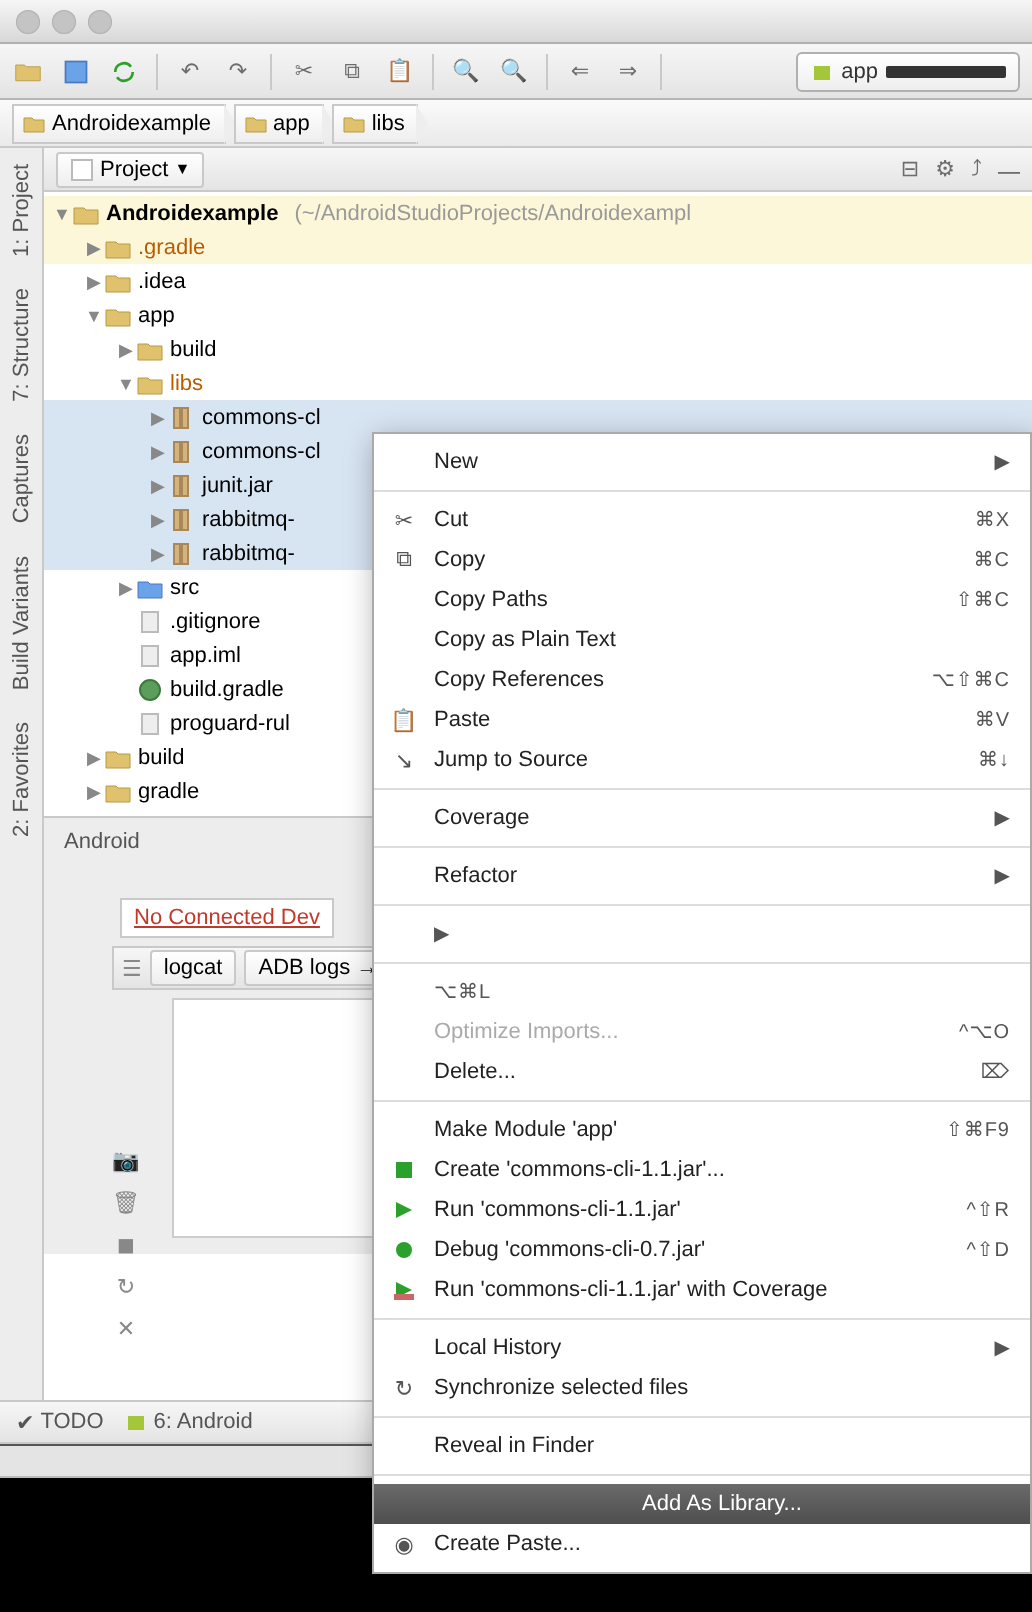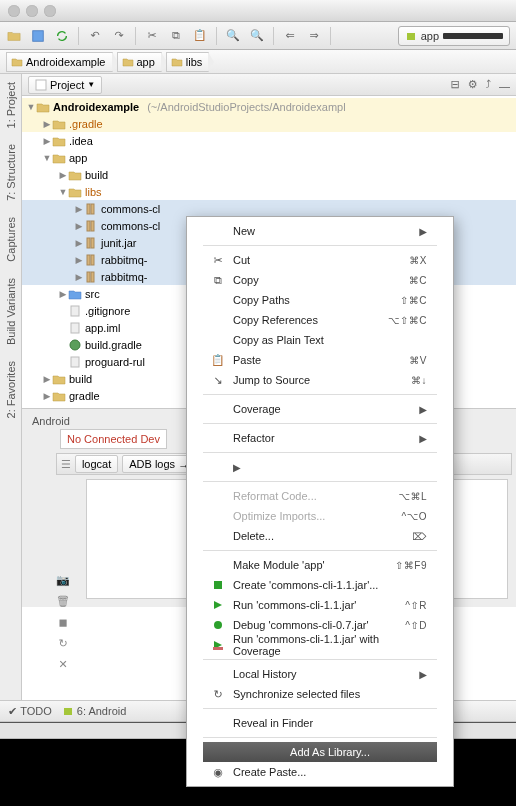--- a/index.html
+++ b/index.html
@@ -25,31 +25,31 @@
 .toolicons { margin-left:auto; display:flex; gap:8px; color:#6d6d6d; }
 .tree { font-size:11px; padding:2px 0; }
 .treerow { display:flex; align-items:center; height:17px; padding-left:4px; white-space:nowrap; }
 .treerow .arrow { width:10px; text-align:center; color:#888; font-size:9px; }
 .treerow .tic { width:14px; height:14px; margin-right:3px; display:inline-flex; align-items:center; justify-content:center; }
 .indent0{padding-left:4px}.indent1{padding-left:20px}.indent2{padding-left:36px}.indent3{padding-left:52px}
 .highlight { background:#fdf7d9; }
 .muted { color:#999; }
 .selzone { background:#d7e4f2; }
 .androidpanel { border-top:1px solid #c9c9c9; padding:4px; background:#ededed; }
-.notconn { color:#c0392b; background:#fff; border:1px solid #c9c9c9; padding:3px 6px; display:inline-block; margin:0 0 4px 34px; }
+.notconn { color:#c0392b; background:#fff; border:1px solid #c9c9c9; padding:3px 6px; display:inline-block; margin:20px 0 4px 34px;text-decoration:underline; }
 .logtabs { height:22px; background:linear-gradient(#f6f6f6,#e4e4e4); border:1px solid #c9c9c9; display:flex; align-items:center; gap:4px; padding:0 4px; margin-left:30px;}
 .logtab { padding:2px 6px; border:1px solid #c9c9c9; background:linear-gradient(#fff,#eee); border-radius:2px; }
 .logtools { position:absolute; left:26px; top:500px; width:30px; display:flex; flex-direction:column; gap:8px; align-items:center; color:#888; }
 .bottombar { position:absolute; left:0; right:0; bottom:84px; height:22px; background:linear-gradient(#f6f6f6,#e4e4e4); border-top:1px solid #c9c9c9; border-bottom:1px solid #c9c9c9; display:flex; align-items:center; gap:10px; padding:0 8px; }
 .bottab { display:flex; align-items:center; gap:3px; color:#555; }
 .terminal { position:absolute; left:0; right:0; bottom:0; height:84px; background:#000; border-top:1px solid #555; }
 .termhead { height:16px; background:#e4e4e4; border-bottom:1px solid #bbb; }
 
 
-.ctx { position:absolute; left:186px; top:216px; width:268px; background:#fff; border:1px solid #aaa; box-shadow:2px 4px 14px rgba(0,0,0,.35); padding:4px 16px; z-index:100; }
+.ctx { position:absolute; left:186px; top:216px; width:330px; background:#fff; border:1px solid #aaa; box-shadow:2px 4px 14px rgba(0,0,0,.35); padding:4px 0; z-index:100; }
 .ctxitem { display:flex; align-items:center; height:20px; padding:0 10px 0 6px; position:relative; }
 .ctxitem .cic { width:18px; display:inline-flex; align-items:center; justify-content:center; margin-right:6px; color:#555; }
 .ctxitem .lbl { flex:1; color:#222; }
 .ctxitem .sc { color:#555; font-size:10px; letter-spacing:0.5px; }
 .ctxitem .sub { color:#555; font-size:10px; }
 .ctxitem.disabled .lbl { color:#aaa; }
 .ctxsep { height:1px; background:#ddd; margin:4px 0; }
 .ctxitem.highlighted { background:linear-gradient(#6a6a6a,#4e4e4e); }
 .ctxitem.highlighted .lbl, .ctxitem.highlighted .sc { color:#fff;text-align:center; }
 
@@ -395,26 +395,26 @@
       <span class="lbl">Copy</span>
       <span class="sc">⌘C</span>
     </div>
     <div class="ctxitem">
       <span class="cic"></span>
       <span class="lbl">Copy Paths</span>
       <span class="sc">⇧⌘C</span>
     </div>
     <div class="ctxitem">
       <span class="cic"></span>
+      <span class="lbl">Copy as Plain Text</span>
+    </div>
+    <div class="ctxitem">
+      <span class="cic"></span>
       <span class="lbl">Copy References</span>
       <span class="sc">⌥⇧⌘C</span>
-    </div>
-    <div class="ctxitem">
-      <span class="cic"></span>
-      <span class="lbl">Copy as Plain Text</span>
     </div>
     <div class="ctxitem">
       <span class="cic">📋</span>
       <span class="lbl">Paste</span>
       <span class="sc">⌘V</span>
     </div>
     <div class="ctxitem">
       <span class="cic">↘</span>
       <span class="lbl">Jump to Source</span>
       <span class="sc">⌘↓</span>
@@ -432,21 +432,20 @@
       <span class="sub">▶</span>
     </div>
     <div class="ctxsep"></div>
     <div class="ctxitem">
       <span class="cic"></span>
       <span class="sub">▶</span>
     </div>
     <div class="ctxsep"></div>
     <div class="ctxitem disabled">
       <span class="cic"></span>
-      <span class="lbl">Reformat Code...</span>
       <span class="sc">⌥⌘L</span>
     </div>
     <div class="ctxitem disabled">
       <span class="cic"></span>
       <span class="lbl">Optimize Imports...</span>
       <span class="sc">^⌥O</span>
     </div>
     <div class="ctxitem">
       <span class="cic"></span>
       <span class="lbl">Delete...</span>

